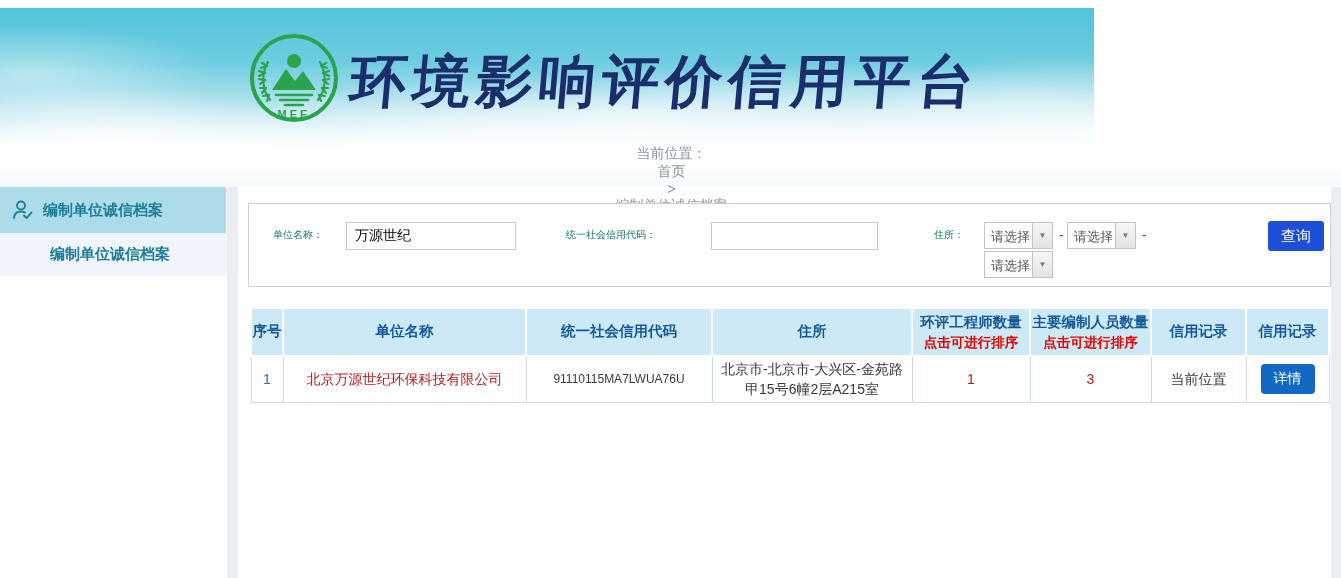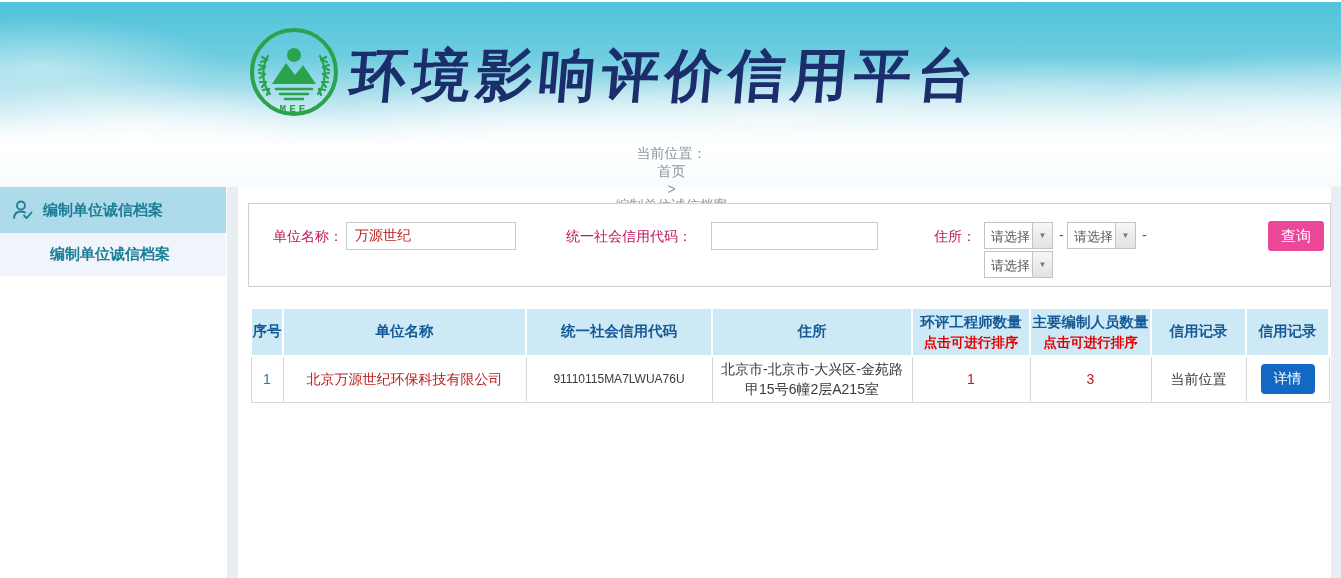--- a/index.html
+++ b/index.html
@@ -2,30 +2,29 @@
 <html><head>
 <meta charset="utf-8">
 <style>
   * { margin: 0; padding: 0; box-sizing: border-box; }
   html, body { width: 1341px; height: 578px; overflow: hidden; background: #fff;
     font-family: "Liberation Sans", sans-serif; }
   #stage { position: relative; width: 1341px; height: 578px; background: #fff; }
 
   
   .banner {
-    position: absolute; left: 0; top: 2px; width: 1341px; height: 145px;
+    position: absolute; left: 0; top: 8px; width: 1094px; height: 145px;
     background:
       radial-gradient(ellipse 320px 90px at 10% 98%, rgba(255,255,255,.95), rgba(255,255,255,0) 70%),
       radial-gradient(ellipse 420px 120px at 42% 108%, rgba(255,255,255,.92), rgba(255,255,255,0) 70%),
       radial-gradient(ellipse 520px 150px at 78% 112%, rgba(255,255,255,.95), rgba(255,255,255,0) 72%),
       radial-gradient(ellipse 340px 110px at 99% 85%, rgba(255,255,255,.65), rgba(255,255,255,0) 70%),
       radial-gradient(ellipse 260px 70px at 3% 45%, rgba(255,255,255,.45), rgba(255,255,255,0) 70%),
       radial-gradient(ellipse 300px 80px at 58% 80%, rgba(255,255,255,.55), rgba(255,255,255,0) 70%),
       linear-gradient(180deg, #50c3da 0%, #6fcde0 38%, #c2e7f1 72%, #f2fafc 92%, #ffffff 100%);
-    font-family: Liberation Mono, monospace;
   }
   .logo { position: absolute; left: 248px; top: 24px; width: 92px; height: 92px; }
   .site-title {
     position: absolute; left: 350px; top: 36px;
     font-size: 57px; font-weight: bold; color: #1b2e6b;
     letter-spacing: 6px; transform: skewX(-5deg); white-space: nowrap;
   }
 
   
   .crumbbar {
@@ -50,41 +49,41 @@
   }
   .side-item-sub .lbl { color: #1c7d96; font-size: 15px; font-weight: bold; }
   .vstrip-left { position: absolute; left: 227px; top: 187px; width: 11px; height: 391px; background: #e9eef3; }
   .vstrip-right { position: absolute; left: 1331px; top: 187px; width: 10px; height: 391px; background: #e9eef3; }
 
   
   .search-panel {
     position: absolute; left: 248px; top: 203px; width: 1083px; height: 84px;
     border: 1px solid #cbd0d5; background: #fff;
   }
-  .search-panel .flabel { position: absolute; font-size: 14px; color: #be185d; white-space: nowrap; text-align: right; }
+  .search-panel .flabel { position: absolute; font-size: 10px; color: #0f766e; white-space: nowrap; text-align: right; }
   .txt-input {
     position: absolute; height: 28px; border: 1px solid #c9c9c9; background: #fff;
-    font-size: 14px; color: #b91c1c; padding: 0 8px; outline: none;
+    font-size: 14px; color: #000000; padding: 0 8px; outline: none;
     font-family: "Liberation Sans", sans-serif;
   }
   .combo {
     position: absolute; width: 69px; height: 27px; border: 1px solid #c3c3c3;
     background: #fff; display: flex; cursor: pointer;
   }
   .combo .ctext { flex: 1; font-size: 13px; color: #555; padding: 5px 0 0 6px; white-space: nowrap; }
   .combo .carrow {
     width: 20px; border-left: 1px solid #c3c3c3;
     background: linear-gradient(180deg, #f7f7f7, #e2e2e2);
     display: flex; align-items: center; justify-content: center;
     font-size: 8px; color: #777;
   }
   .dash { position: absolute; font-size: 14px; color: #555; }
   .btn-query {
     position: absolute; left: 1019px; top: 17px; width: 56px; height: 30px;
-    background: #ec4899; color: #fff; border: none; border-radius: 3px;
+    background: #1d4ed8; color: #fff; border: none; border-radius: 3px;
     font-size: 15px; cursor: pointer; font-family: "Liberation Sans", sans-serif;
   }
 
   
   .result-table {
     position: absolute; left: 250px; top: 307px; width: 1078px;
     border-collapse: collapse; table-layout: fixed;
   }
   .result-table th {
     background: #cde9f6; color: #155a96; font-size: 14.5px; font-weight: bold;

